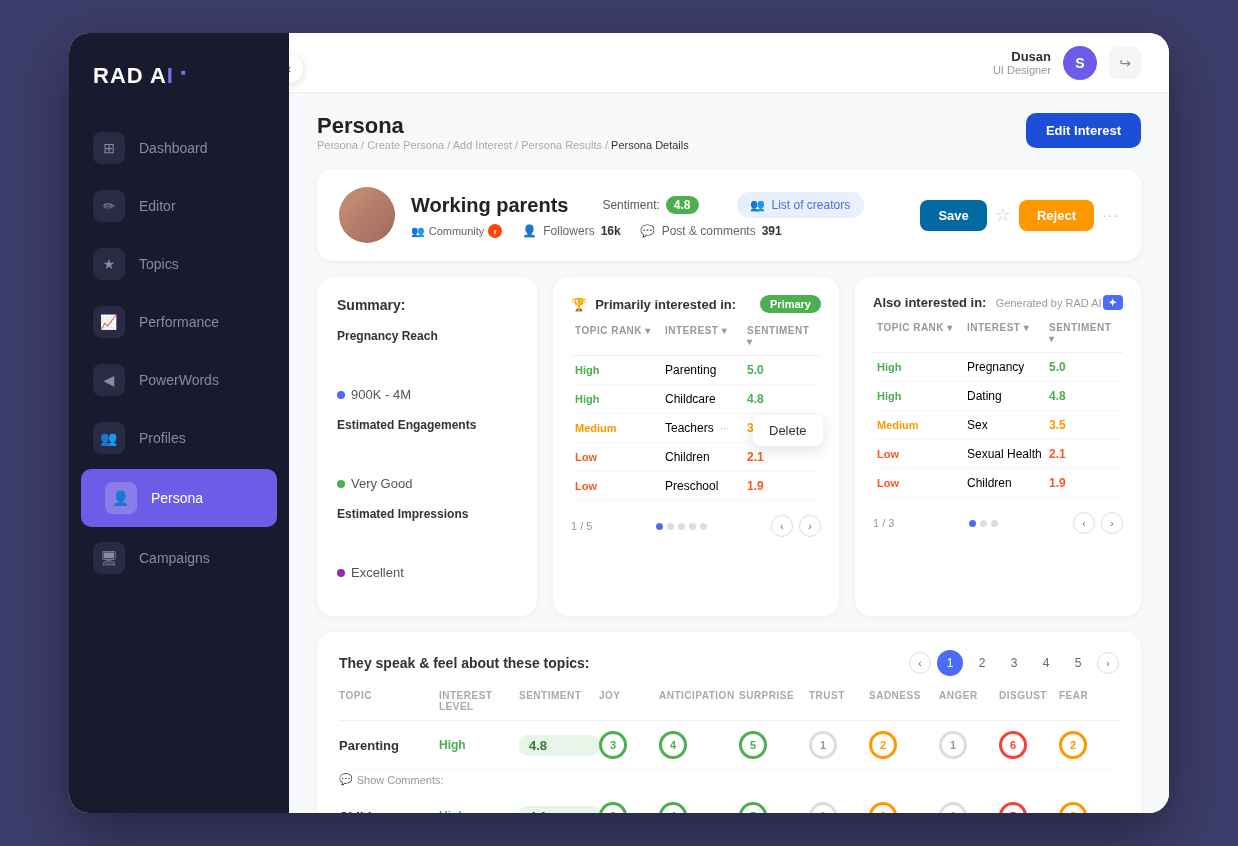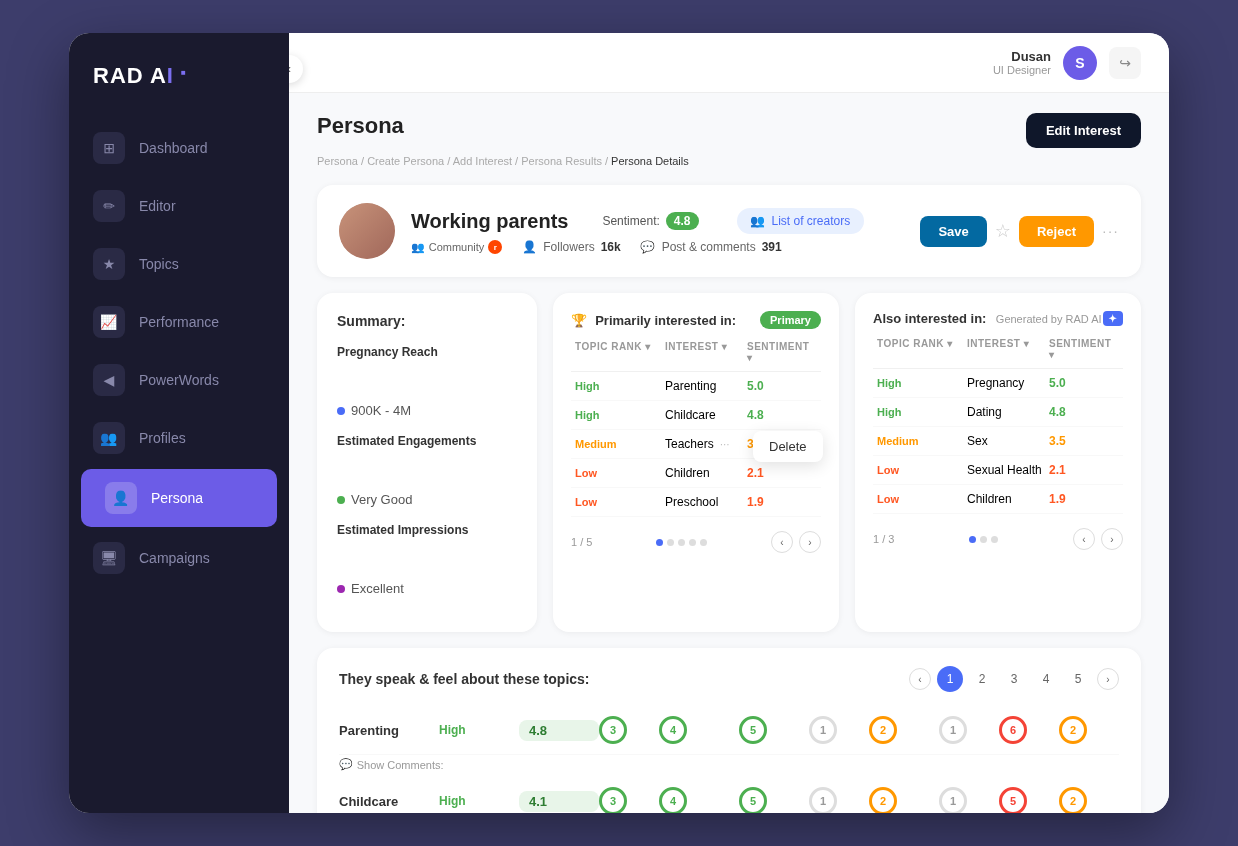--- a/index.html
+++ b/index.html
@@ -162,28 +162,28 @@
       margin-bottom: 18px;
     }
     .page-title {
       font-size: 22px;
       font-weight: 700;
       color: #222;
     }
     .breadcrumb {
       font-size: 11px;
       color: #aaa;
-      margin-top: 16px;
+      margin-top: 0;
     }
     .breadcrumb .active-crumb {
       color: #333;
       font-weight: 500;
     }
     .edit-interest-btn {
-      background: #0f172a;
+      background: #1d4ed8;
       color: white;
       border: none;
       padding: 10px 20px;
       border-radius: 10px;
       font-size: 13px;
       font-weight: 600;
       cursor: pointer;
     }
     
     .profile-card {
@@ -834,20 +834,33 @@
             <div class="nav-arrow">‹</div>
             <div class="page-num active">1</div>
             <div class="page-num">2</div>
             <div class="page-num">3</div>
             <div class="page-num">4</div>
             <div class="page-num">5</div>
             <div class="nav-arrow">›</div>
           </div>
         </div>
 
+        <div class="topics-col-header">
+          <span>TOPIC</span>
+          <span>INTEREST LEVEL</span>
+          <span>SENTIMENT</span>
+          <span>JOY</span>
+          <span>ANTICIPATION</span>
+          <span>SURPRISE</span>
+          <span>TRUST</span>
+          <span>SADNESS</span>
+          <span>ANGER</span>
+          <span>DISGUST</span>
+          <span>FEAR</span>
+        </div>
 
         <div>
           <div class="topics-data-row">
             <span style="font-size:13px;font-weight:700;color:#333;">Parenting</span>
             <span style="color:#4caf50;font-size:12px;font-weight:600;">High</span>
             <span class="sentiment-box">4.8</span>
             <div class="circle-indicator circle-green">3</div>
             <div class="circle-indicator circle-green">4</div>
             <div class="circle-indicator circle-green">5</div>
             <div class="circle-indicator circle-gray">1</div>

